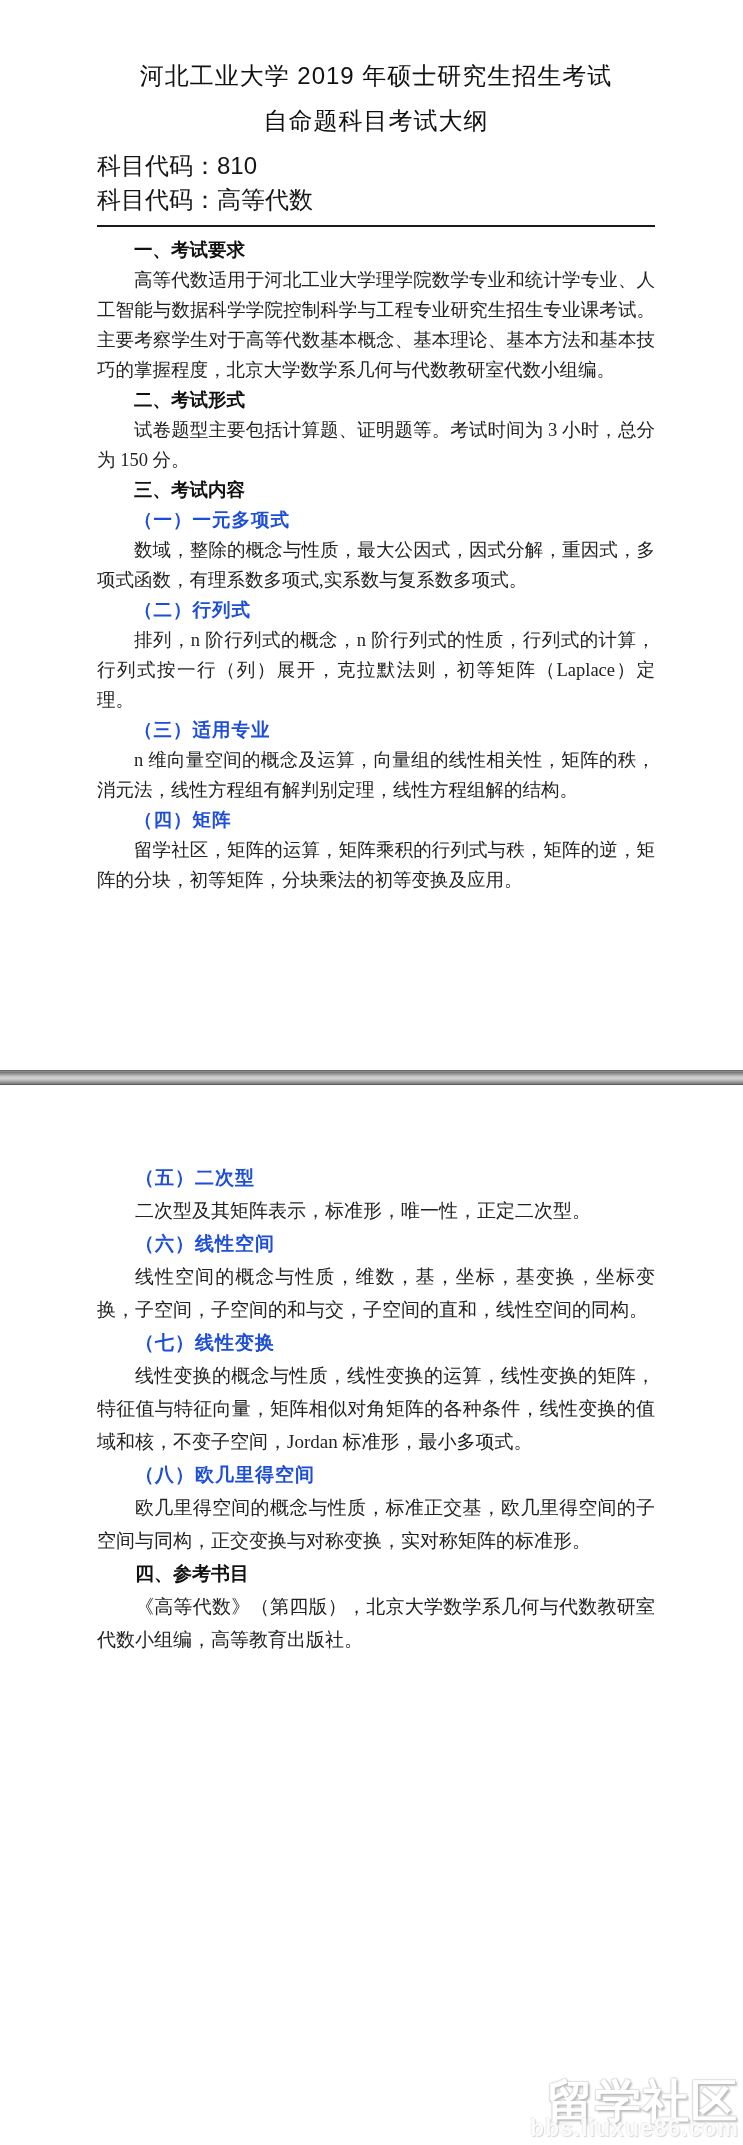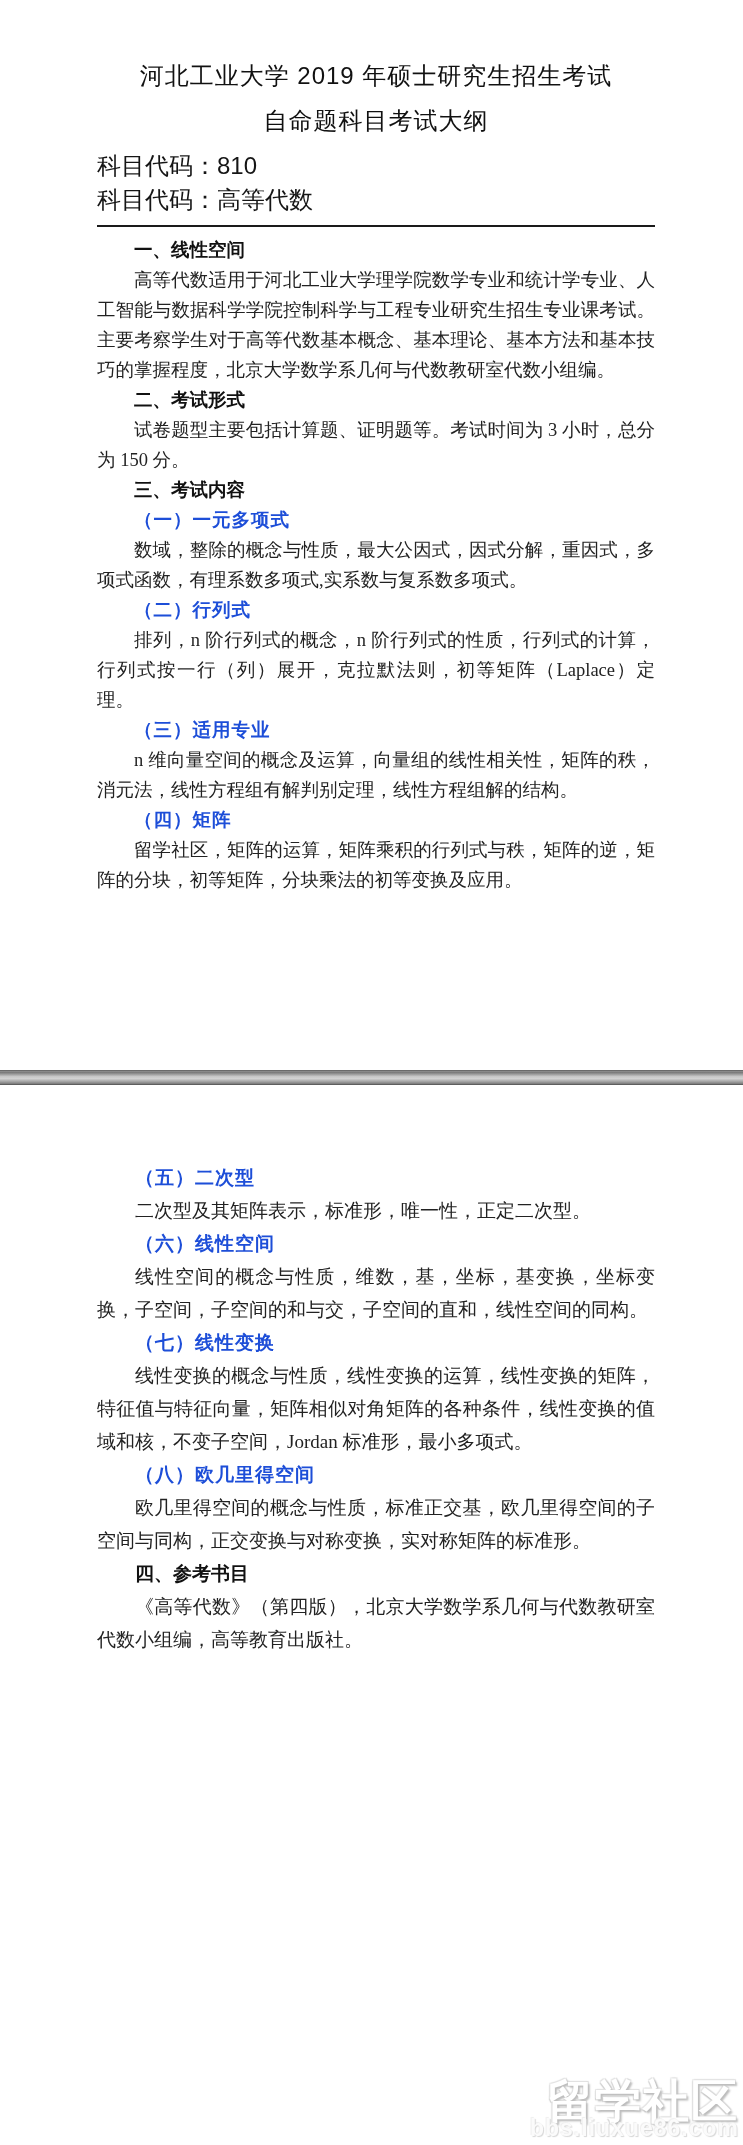--- a/index.html
+++ b/index.html
@@ -125,21 +125,21 @@
     </div>
 
     <div class="meta-block">
       <div class="meta-line"><span>科目代码：</span><span>810</span></div>
       <div class="meta-line"><span>科目代码：</span><span>高等代数</span></div>
     </div>
 
     <hr class="rule">
 
     <div class="content content-p1">
-      <div class="h1-heading">一、线性空间</div>
+      <div class="h1-heading">一、考试要求</div>
       <div class="para">高等代数适用于河北工业大学理学院数学专业和统计学专业、人工智能与数据科学学院控制科学与工程专业研究生招生专业课考试。主要考察学生对于高等代数基本概念、基本理论、基本方法和基本技巧的掌握程度，北京大学数学系几何与代数教研室代数小组编。</div>
       <div class="h1-heading">二、考试形式</div>
       <div class="para">试卷题型主要包括计算题、证明题等。考试时间为 3 小时，总分为 150 分。</div>
       <div class="h1-heading">三、考试内容</div>
       <div class="h2-heading">（一）一元多项式</div>
       <div class="para">数域，整除的概念与性质，最大公因式，因式分解，重因式，多项式函数，有理系数多项式,实系数与复系数多项式。</div>
       <div class="h2-heading">（二）行列式</div>
       <div class="para">排列，n 阶行列式的概念，n 阶行列式的性质，行列式的计算，行列式按一行（列）展开，克拉默法则，初等矩阵（Laplace）定理。</div>
       <div class="h2-heading">（三）适用专业</div>
       <div class="para">n 维向量空间的概念及运算，向量组的线性相关性，矩阵的秩，消元法，线性方程组有解判别定理，线性方程组解的结构。</div>

